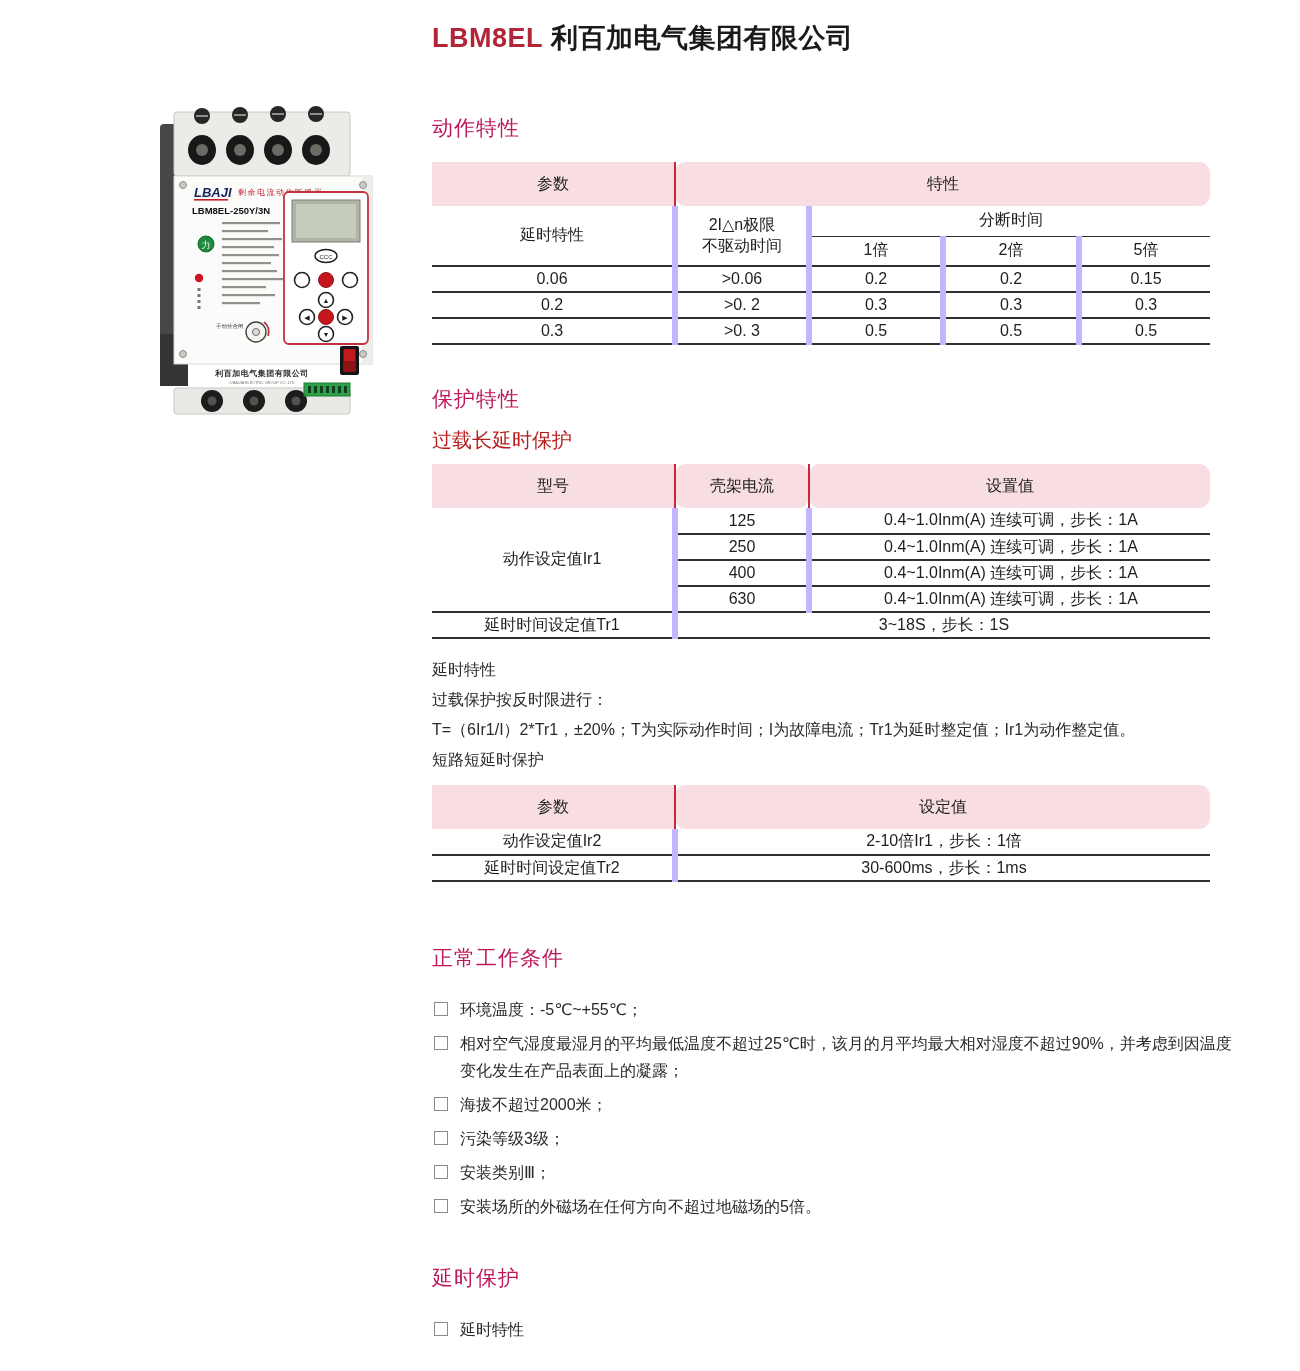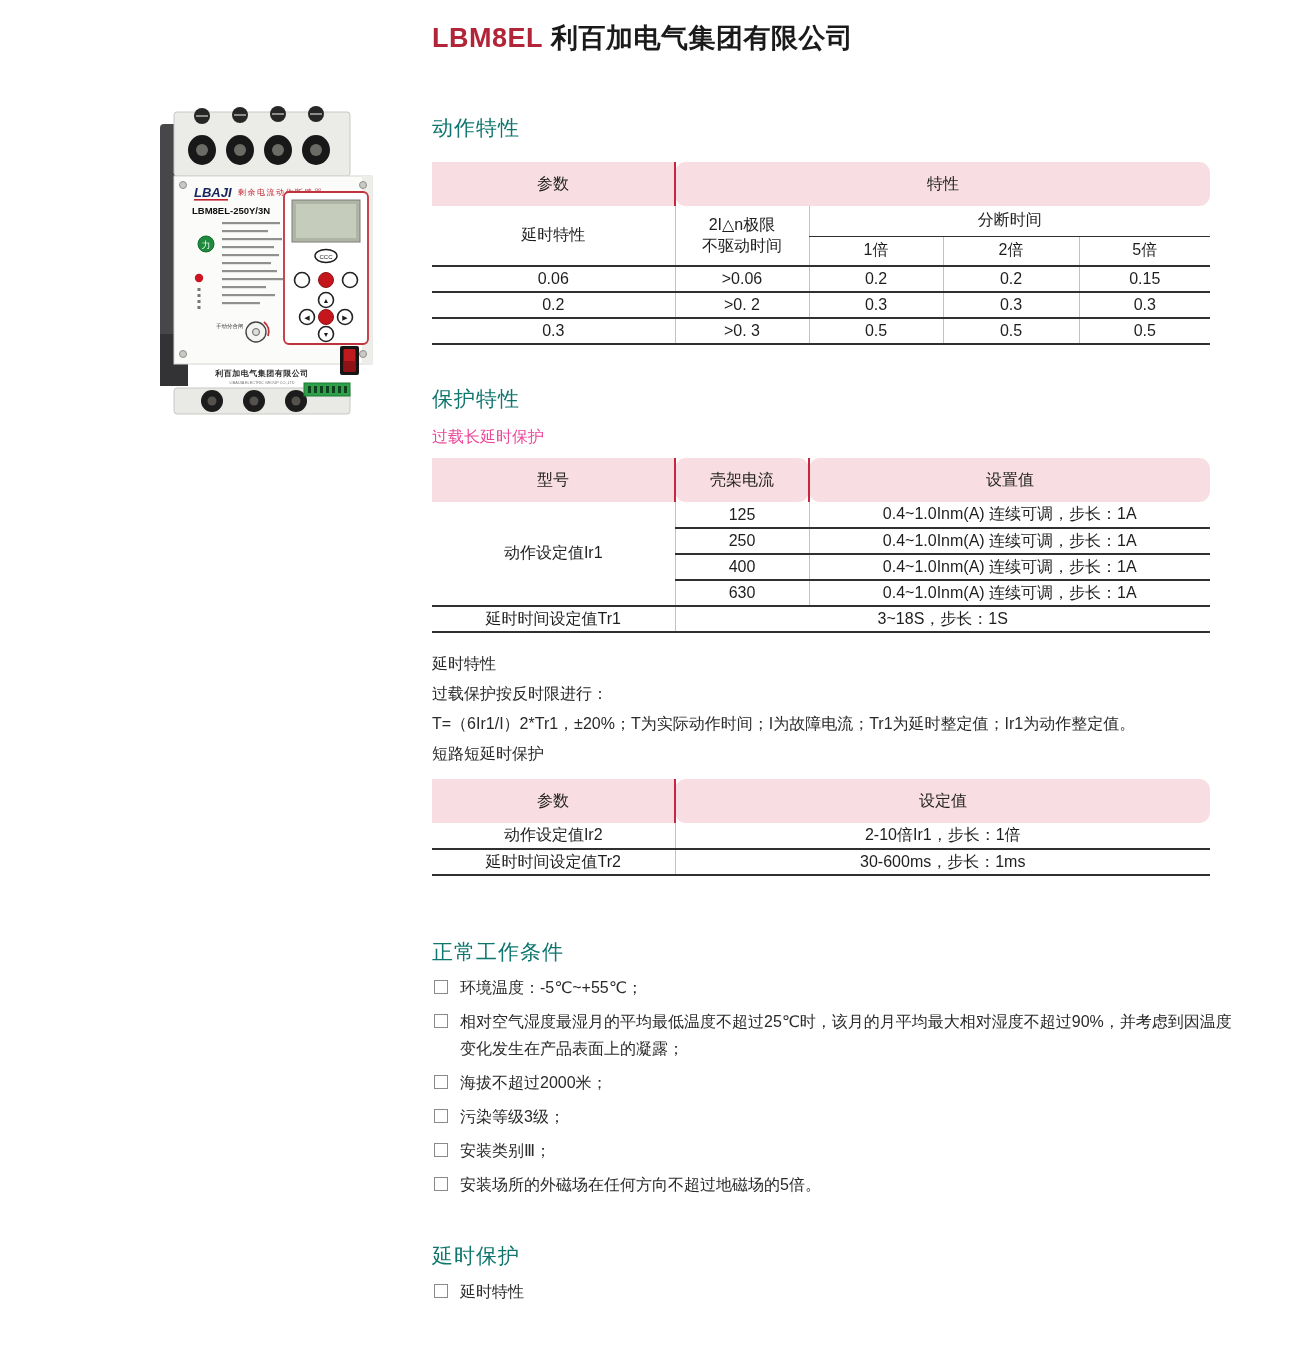--- a/index.html
+++ b/index.html
@@ -8,45 +8,45 @@
   .page { position:relative; width:1300px; height:1371px; background:#fff; overflow:hidden; }
 
   .product { position:absolute; left:150px; top:98px; width:228px; height:322px; }
   svg text { font-family:"Liberation Sans","DejaVu Sans",sans-serif; }
 
   .content { position:absolute; left:432px; top:0; width:810px; }
 
   h1.title { margin-top:20px; font-size:27px; font-weight:bold; color:#1a1a1a; letter-spacing:0.5px; }
   h1.title .model { color:#b22437; margin-right:8px; }
 
-  h2.sec { color:#0f766e; font-size:21px; font-weight:normal; letter-spacing:1px; }
+  h2.sec { color:#be185d; font-size:21px; font-weight:normal; letter-spacing:1px; }
   .sec-action { margin-top:58px; }
   .sec-protect { margin-top:40px; }
   .sec-work { margin-top:62px; }
   .sec-delay { margin-top:44px; }
 
-  .sublabel { font-size:16px; color:#ec4899; margin-top:14px; }
+  .sublabel { font-size:20px; color:#b91c1c; margin-top:14px; }
 
   table.t { border-collapse:collapse; width:778px; table-layout:fixed; font-size:16px; color:#1e1e1e; }
   table.t td, table.t th { text-align:center; vertical-align:middle; font-weight:normal; padding:0 6px; }
   tr.ph th { background:#f8dee2; height:44px; }
   th.rd { border-left:2px solid #c9253c;border-radius:11px; }
-  .vl { border-left:1px solid #c4b5fd; }
+  .vl { border-left:6px solid #c4b5fd; }
   .bb2 { border-bottom:2px solid #303030; }
   .bb1 { border-bottom:1px solid #303030; }
   .h30 { height:30px; }
   .h32 { height:26px; }
 
   .t1 { margin-top:20px; }
   .t2 { margin-top:10px; }
   .t3 { margin-top:10px; }
 
   .textblock { margin-top:16px; font-size:16px; color:#2a2a2a; line-height:30px; }
 
-  ul.checklist { list-style:none; margin-top:8px; width:810px; }
+  ul.checklist { list-style:none; margin-top:24px; width:810px; }
   ul.checklist li { display:flex; align-items:flex-start; font-size:16px; line-height:27px; color:#2a2a2a; margin-bottom:7px; }
   ul.checklist .box { flex:0 0 auto; width:14px; height:14px; border:1.5px solid #8a8a8a; margin:6px 12px 0 2px; background:#fff; }
   ul.checklist .txt { flex:1 1 auto; }
 </style>
 </head>
 <body>
 
 <div class="page">
 
   <div class="product">

